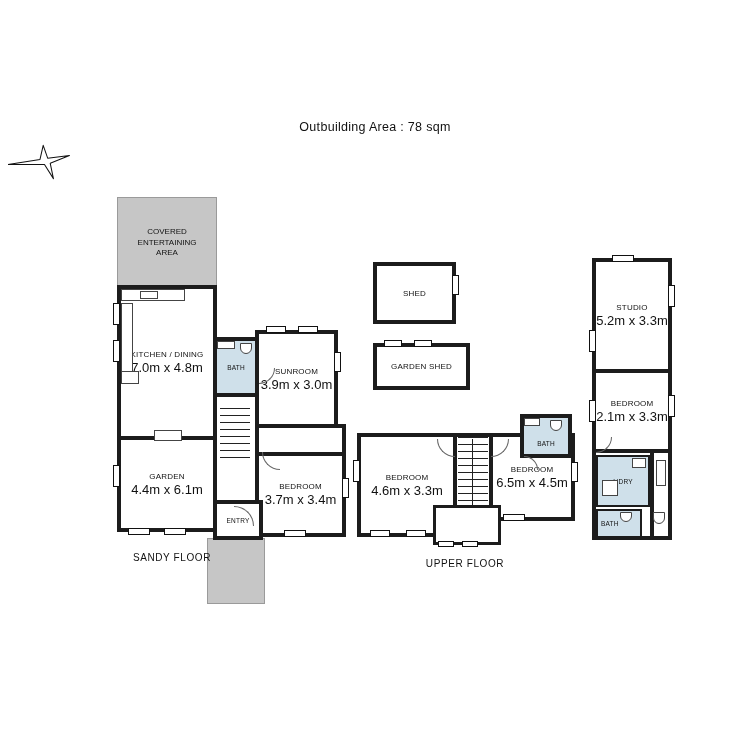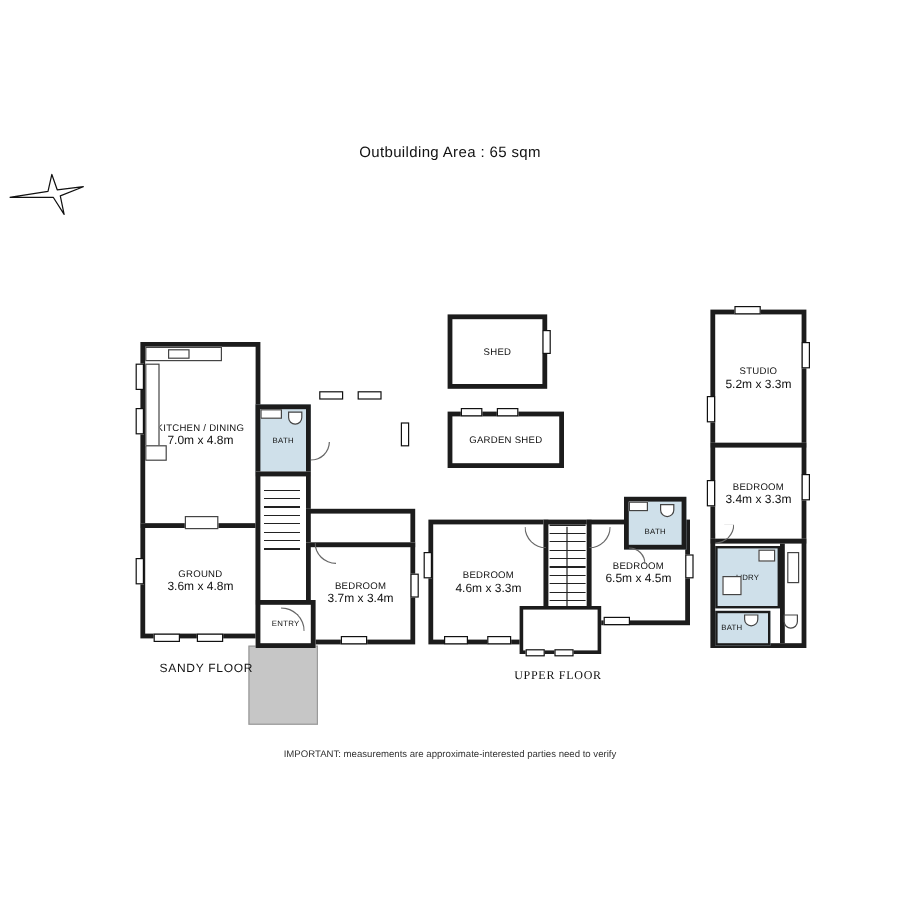--- a/index.html
+++ b/index.html
@@ -4,21 +4,21 @@
 <style>
   html,body{margin:0;padding:0;background:#fff;}
   .plan{position:relative;width:750px;height:750px;background:#ffffff;overflow:hidden;
         font-family:"Liberation Sans",sans-serif;color:#111;}
   .titleblock{position:absolute;left:0;top:120px;width:750px;text-align:center;line-height:1.25;}
   .titleblock .t1{font-size:13px;font-weight:bold;letter-spacing:.5px;}
   .titleblock .t2,.titleblock .t3,.titleblock .t4{font-size:12.5px;letter-spacing:.3px;}
   .room{position:absolute;border:4px solid #1c1c1c;box-sizing:border-box;background:#fff;
         display:flex;flex-direction:column;align-items:center;justify-content:center;text-align:center;}
   .room .rname{font-size:8px;letter-spacing:.2px;}
-  .room .rdims{font-size:10px;margin-top:1px;}
+  .room .rdims{font-size:13px;margin-top:1px;}
   .small .rname{font-size:6.5px;}
   .wet{background:#cfe0ea;}
   .thin{border-width:2px;}
   .grayarea{position:absolute;background:#c6c6c6;border:1px solid #9a9a9a;box-sizing:border-box;
         display:flex;align-items:center;justify-content:center;text-align:center;}
   .grayarea .rname{font-size:8px;line-height:1.3;}
   .win{position:absolute;background:#fff;border:1px solid #111;box-sizing:border-box;}
   .door{position:absolute;border-top:1px solid #666;border-right:1px solid #666;
         border-radius:0 100% 0 0;box-sizing:border-box;}
   .stairs{position:absolute;background:repeating-linear-gradient(180deg,#222 0 1px,transparent 1px 7px);}
@@ -32,43 +32,50 @@
 </head>
 <body>
 
 <div class="plan">
 
   <svg class="compass" viewBox="0 0 100 60">
     <polygon points="0,34 50,26 55,4 62,24 96,20 66,32 71,56 57,34" fill="#ffffff" stroke="#111" stroke-width="1.6" stroke-linejoin="round"></polygon>
   </svg>
 
   <div class="titleblock">
-    <div class="t4">Outbuilding Area : 65 sqm</div>
+    <div class="t4">Outbuilding Area : 78 sqm</div>
   </div>
 
+  <div class="grayarea" style="left:117px;top:197px;width:100px;height:92px;">
+    <span class="rname" style="width:74px;">COVERED ENTERTAINING AREA</span>
+  </div>
 
   <div class="grayarea" style="left:207px;top:538px;width:58px;height:66px;"></div>
 
   <div class="room" style="left:117px;top:285px;width:100px;height:155px;">
     <span class="rname">KITCHEN / DINING</span>
     <span class="rdims">7.0m x 4.8m</span>
   </div>
 
   <div class="room" style="left:117px;top:436px;width:100px;height:96px;">
-    <span class="rname">GROUND</span>
-    <span class="rdims">3.6m x 4.8m</span>
+    <span class="rname">GARDEN</span>
+    <span class="rdims">4.4m x 6.1m</span>
   </div>
 
   <div class="room small wet" style="left:213px;top:337px;width:46px;height:60px;">
     <span class="rname">BATH</span>
   </div>
 
   <div class="room" style="left:213px;top:393px;width:46px;height:111px;"></div>
   <div class="stairs" style="left:220px;top:408px;width:30px;height:56px;"></div>
 
+  <div class="room" style="left:255px;top:330px;width:83px;height:98px;">
+    <span class="rname">SUNROOM</span>
+    <span class="rdims">3.9m x 3.0m</span>
+  </div>
 
   <div class="room" style="left:255px;top:424px;width:91px;height:32px;"></div>
 
   <div class="room" style="left:255px;top:452px;width:91px;height:85px;">
     <span class="rname">BEDROOM</span>
     <span class="rdims">3.7m x 3.4m</span>
   </div>
 
   <div class="room small" style="left:213px;top:500px;width:50px;height:40px;">
     <span class="rname">ENTRY</span>
@@ -97,30 +104,30 @@
     <span class="rname">BEDROOM</span>
     <span class="rdims">6.5m x 4.5m</span>
   </div>
 
   <div class="room small wet" style="left:520px;top:414px;width:52px;height:44px;padding-top:14px;">
     <span class="rname">BATH</span>
   </div>
 
   <div class="room" style="left:433px;top:505px;width:68px;height:40px;border-width:3px;"></div>
 
-  <div class="floorlabel" style="left:400px;top:558px;width:130px;font-family:Liberation Serif, serif;">UPPER FLOOR</div>
+  <div class="floorlabel" style="left:400px;top:558px;width:130px;">UPPER FLOOR</div>
 
   <div class="room" style="left:592px;top:258px;width:80px;height:115px;">
     <span class="rname">STUDIO</span>
     <span class="rdims">5.2m x 3.3m</span>
   </div>
 
   <div class="room" style="left:592px;top:369px;width:80px;height:84px;">
     <span class="rname">BEDROOM</span>
-    <span class="rdims">3.4m x 3.3m</span>
+    <span class="rdims">2.1m x 3.3m</span>
   </div>
 
   <div class="room" style="left:592px;top:449px;width:80px;height:91px;"></div>
 
   <div class="room small wet thin" style="left:596px;top:455px;width:54px;height:52px;">
     <span class="rname">L'DRY</span>
   </div>
 
   <div class="room small wet thin" style="left:596px;top:509px;width:46px;height:29px;align-items:flex-start;padding-left:3px;">
     <span class="rname">BATH</span>
@@ -170,15 +177,14 @@
   <div class="win" style="left:589px;top:400px;width:7px;height:22px;"></div>
 
   <div class="door" style="left:234px;top:506px;width:20px;height:20px;"></div>
   <div class="door" style="left:259px;top:368px;width:16px;height:16px;transform:rotate(90deg);"></div>
   <div class="door" style="left:262px;top:452px;width:18px;height:18px;transform:rotate(180deg);"></div>
   <div class="door" style="left:437px;top:439px;width:18px;height:18px;transform:rotate(180deg);"></div>
   <div class="door" style="left:491px;top:439px;width:18px;height:18px;transform:rotate(90deg);"></div>
   <div class="door" style="left:524px;top:456px;width:14px;height:14px;"></div>
   <div class="door" style="left:596px;top:437px;width:16px;height:16px;transform:rotate(90deg);"></div>
 
-  <div class="disclaimer">IMPORTANT: measurements are approximate-interested parties need to verify</div>
 
 </div>
 
 </body></html>

